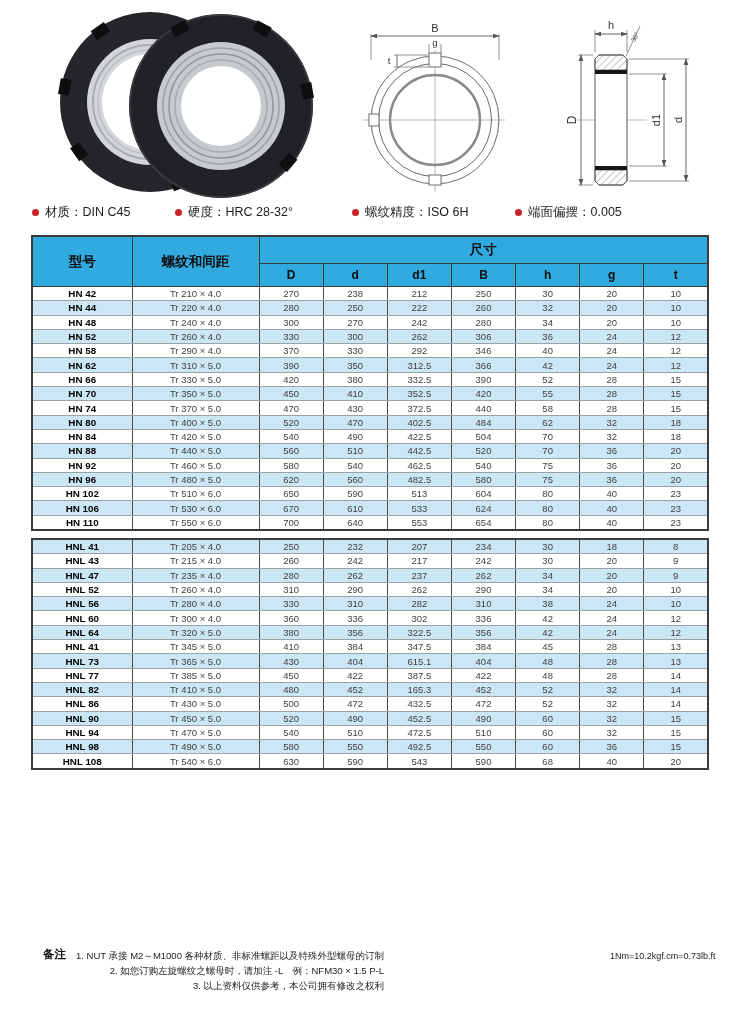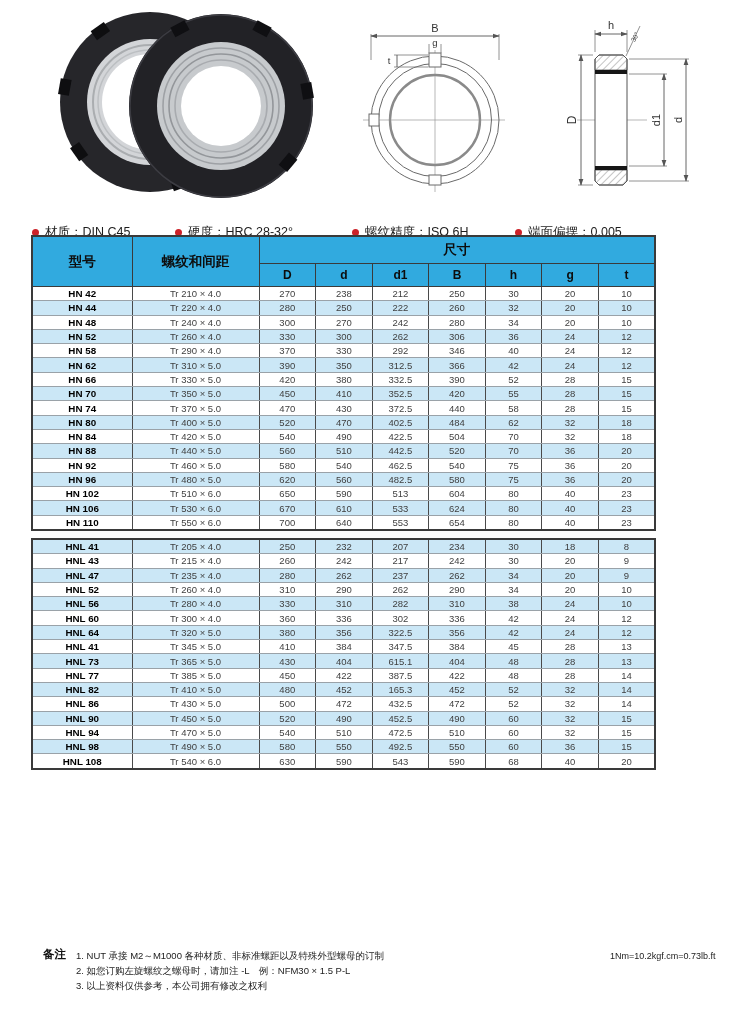--- a/index.html
+++ b/index.html
@@ -2,42 +2,42 @@
 <html><head>
 <meta charset="utf-8">
 <style>
   html,body{margin:0;padding:0;background:#fff;}
   .page{position:relative;width:740px;height:1010px;background:#fff;overflow:hidden;
         font-family:"Liberation Sans",sans-serif;}
   .abs{position:absolute;}
 
   
   .spec-item{position:absolute;top:204px;display:flex;align-items:center;gap:6px;
-             font-size:12.5px;color:#1c1c1c;white-space:nowrap;margin-top:20px;}
+             font-size:12.5px;color:#1c1c1c;white-space:nowrap;}
   .dot{width:7px;height:7px;border-radius:50%;background:#cc2229;flex:0 0 auto;}
 
   
   .tbl-wrap{position:absolute;left:31px;}
-  table.dim-table{border-collapse:collapse;table-layout:fixed;width:625px;
+  table.dim-table{border-collapse:collapse;table-layout:fixed;width:678px;
                   border:2px solid #3a3a3a;}
   table.dim-table thead th{background:#31aadf;border:1px solid #3a3a3a;color:#0d0d0d;
                   text-align:center;padding:0;}
   th.th-main{font-size:13.5px;font-weight:bold;height:26px;}
   tr.dim-letter-row th{font-size:12px;font-weight:600;height:22px;}
   table.dim-table td{border-left:1px solid #4a4a4a;border-right:1px solid #4a4a4a;
                   border-top:1px solid #9aa2a8;border-bottom:1px solid #9aa2a8;
                   font-size:9.5px;color:#3f3f3f;text-align:center;height:13.3px;
                   padding:0;white-space:nowrap;overflow:hidden;line-height:13px;}
   table.dim-table td:first-child{font-weight:bold;color:#000;font-size:9.8px;}
   table.stripe-even tbody tr:nth-child(even) td{background:#cbe7f6;}
   table.stripe-odd  tbody tr:nth-child(odd)  td{background:#cbe7f6;}
 
   
   .notes-label{position:absolute;left:43px;top:947px;font-size:11.5px;font-weight:bold;color:#111;text-align:center;}
-  .notes-list{position:absolute;left:76px;top:948px;font-size:9.5px;line-height:15px;color:#222;}
+  .notes-list{position:absolute;left:76px;top:948px;font-size:9.5px;line-height:15px;color:#222;text-align:right;}
   .conversion{position:absolute;left:584px;top:951px;font-size:9px;color:#222;margin-left:26px;}
 
   svg text{font-family:"Liberation Sans",sans-serif;fill:#333;}
 </style>
 </head>
 <body>
 
 <div class="page">
 
   <svg class="abs" style="left:48px;top:6px" width="270" height="196" viewBox="0 0 270 196">

